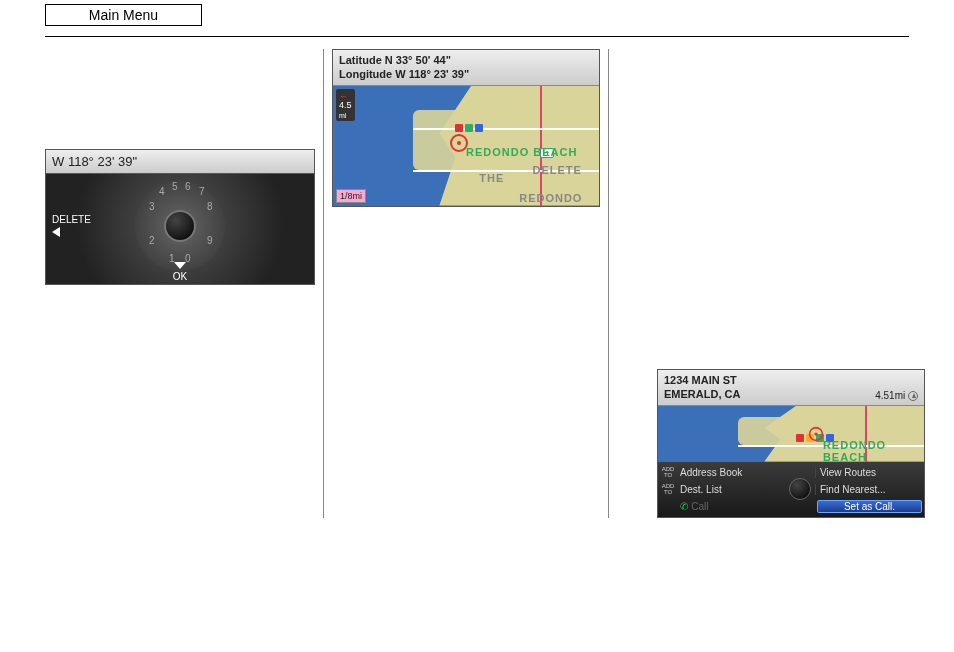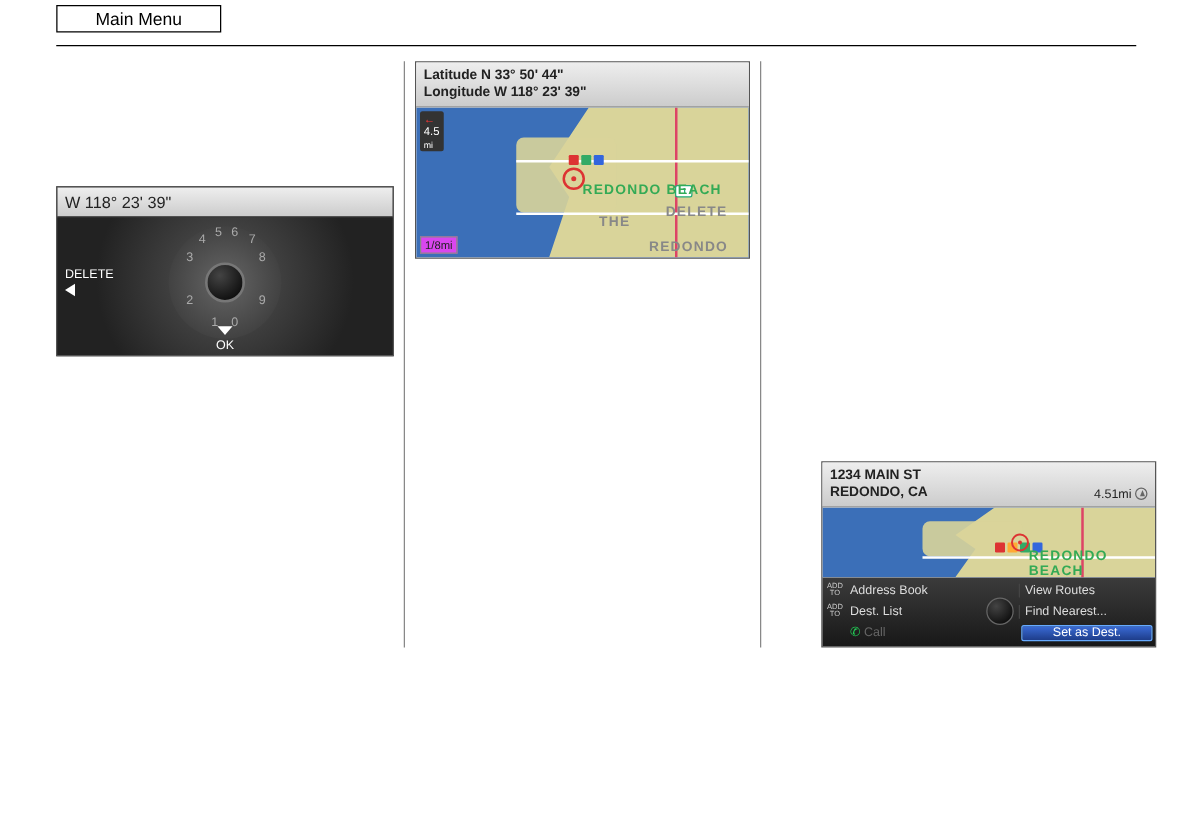--- a/index.html
+++ b/index.html
@@ -1,19 +1,19 @@
 <!DOCTYPE html>
 <html><head>
 <meta charset="utf-8">
 <style>
   * { box-sizing: border-box; margin: 0; padding: 0; }
   body { font-family: Arial, Helvetica, sans-serif; background: #fff; width: 954px; }
   .page { padding: 4px 45px 20px 45px; }
   .main-menu-wrap { padding-bottom: 10px; border-bottom: 1px solid #000; margin-bottom: 12px; }
-  .main-menu { border: 1px solid #000; width: 132px; text-align: center; font-size: 14px; padding: 2px 0; cursor: pointer; }
+  .main-menu { border: 1px solid #000; width: 157px; text-align: center; font-size: 14px; padding: 2px 0; cursor: pointer; }
   .columns { display: flex; gap: 0; }
   .col { flex: 1; padding: 0 8px; }
   .col.middle { border-left: 1px solid #888; border-right: 1px solid #888; }
   .col.left { padding-left: 0; }
   .col.right { padding-right: 0; }
 
   
   .screen1 { width: 270px; border: 1px solid #555; background: #1a1a1a; margin-top: 100px; font-family: Arial; }
   .screen1-title { background: linear-gradient(#3b3b3b,#222); color: #fff; text-align: center; font-size: 13px; padding: 4px 0; }
   .screen1-val { background: linear-gradient(#eee,#ccc); color: #222; font-size: 13px; padding: 4px 6px; border-bottom: 1px solid #555; }
@@ -30,21 +30,21 @@
   .mapscreen { width: 268px; border: 1px solid #555; font-family: Arial; }
   .map-coords { background: linear-gradient(#eee,#ccc); border-bottom: 1px solid #888; padding: 3px 6px; font-size: 11px; line-height: 1.3; color: #222; font-weight: bold; }
   .map-img { position: relative; height: 120px; overflow: hidden; }
   .sea { position: absolute; left:0; right:0; top:0; bottom:0; background: #3b6fb8; }
   .land { position: absolute; right:0; top:0; width: 60%; height: 100%; background: #d9d49a; clip-path: polygon(20% 0, 100% 0, 100% 100%, 0 100%, 10% 60%, 0 40%); }
   .land2 { position: absolute; left:30%; top:20%; width: 30%; height: 50%; background: #d9d49a; border-radius: 6px; opacity: 0.9; }
   .road-v { position: absolute; top:0; bottom:0; width:2px; background:#d46; }
   .road-h { position: absolute; left:30%; right:0; height:2px; background:#fff; }
   .badge-dist { position: absolute; left:3px; top:3px; background:#333; color:#fff; font-size:9px; padding:1px 3px; border-radius:2px; }
   .badge-dist .arrow { color:#f33; }
-  .badge-scale { position: absolute; left:3px; bottom:3px; background:#d946ef; color:#222; font-size:9px; padding:1px 3px; border:1px solid #888; }
+  .badge-scale { position: absolute; left:3px; bottom:3px; background:#f9a8d4; color:#222; font-size:9px; padding:1px 3px; border:1px solid #888; }
   .map-label { position: absolute; font-size: 11px; color: #3a5; font-weight: bold; letter-spacing: 1px; }
   .map-label.gray { color: #888; }
   .map-pin { position: absolute; width: 18px; height: 18px; border: 2px solid #d33; border-radius: 50%; }
   .map-pin::after { content:""; position:absolute; left:5px; top:5px; width:4px; height:4px; background:#d33; border-radius:50%; }
   .pois { position: absolute; display: flex; gap: 2px; }
   .poi { width: 8px; height: 8px; border-radius: 1px; }
   .hwy-shield { position: absolute; width: 14px; height: 10px; background:#fff; border:1px solid #2a7; border-radius:2px; font-size:7px; color:#2a7; text-align:center; line-height:9px; font-weight:bold; }
 
   
   .screen3 { margin-top: 320px; margin-left: 40px; }
@@ -132,21 +132,21 @@
           <div class="map-label gray" style="left:75%; top:65%">DELETE</div>
           <div class="map-label gray" style="left:70%; bottom:2px">REDONDO</div>
         </div>
       </div>
     </div>
 
     <div class="col right">
       <div class="mapscreen screen3">
         <div class="addr-bar">
           <div>1234 MAIN ST</div>
-          <div>REDONDO, CA</div>
+          <div>EMERALD, CA</div>
           <div class="addr-dist">
             <span>4.51mi</span>
             <span class="compass"></span>
           </div>
         </div>
         <div class="map-img short">
           <div class="sea"></div>
           <div class="land"></div>
           <div class="land2"></div>
           <div class="road-v" style="left:78%"></div>
@@ -166,19 +166,19 @@
           <div class="addto" style="grid-row:2"><span>ADD TO</span></div>
           <div class="mitem" style="grid-column:2; grid-row:2">Dest. List</div>
           <div style="grid-column:1; grid-row:3"></div>
           <div class="mitem disabled" style="grid-column:2; grid-row:3">
             <span class="call-icon">✆</span>
             <span>Call</span>
           </div>
           <div class="menu-knob"></div>
           <div class="mitem right" style="grid-column:4; grid-row:1">View Routes</div>
           <div class="mitem right" style="grid-column:4; grid-row:2">Find Nearest...</div>
-          <div class="mitem selected" style="grid-column:4; grid-row:3">Set as Dest.</div>
+          <div class="mitem selected" style="grid-column:4; grid-row:3">Set as Call.</div>
         </div>
       </div>
     </div>
 
   </div>
 </div>
 
 </body></html>

